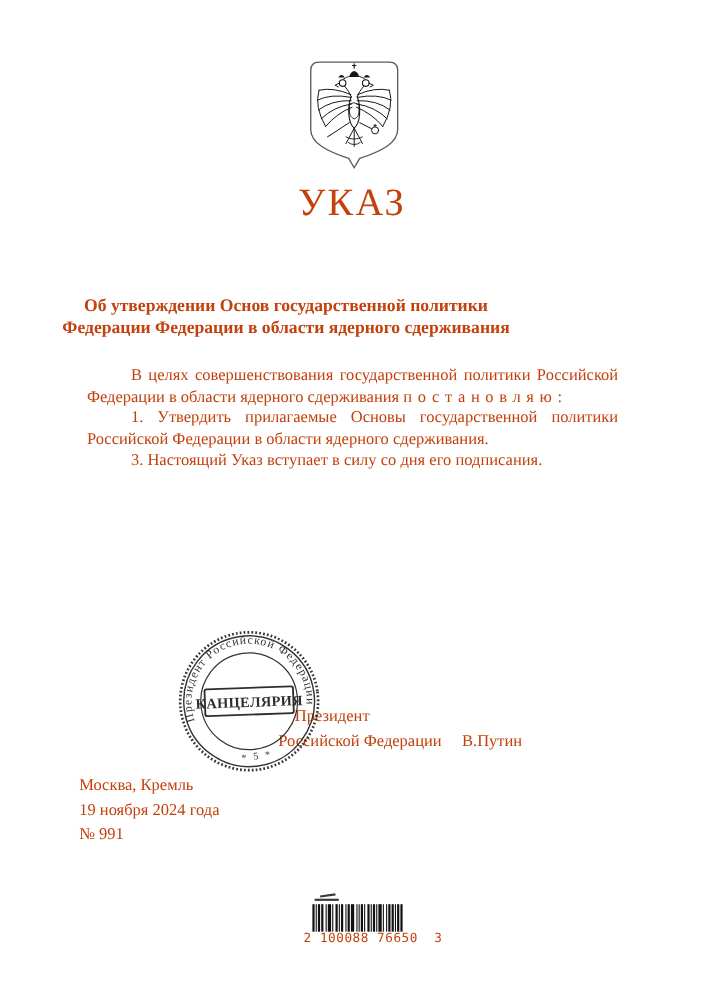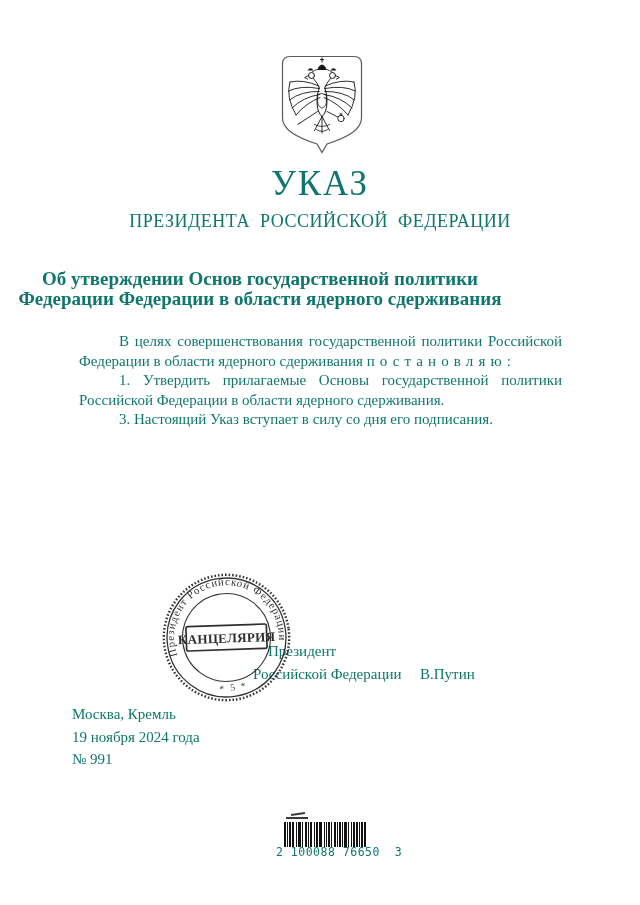--- a/index.html
+++ b/index.html
@@ -1,35 +1,35 @@
 <!DOCTYPE html>
 <html><head>
 <meta charset="utf-8">
 <style>
   html,body{margin:0;padding:0;background:#fff;}
   .page{
     position:relative;width:640px;height:905px;background:#ffffff;
-    font-family:"Liberation Serif","DejaVu Serif",serif;color:#0f766e;
+    font-family:"Liberation Serif","DejaVu Serif",serif;color:#c2410c;
     overflow:hidden;
   }
   .abs{position:absolute;}
   
   .emblem{left:281px;top:55px;width:82px;height:100px;}
   .ukaz{
     left:0;top:164px;width:640px;text-align:center;
     font-size:35px;letter-spacing:2px;font-weight:500;
   }
   .authority{
     left:0;top:211px;width:640px;text-align:center;
     font-size:18px;letter-spacing:.5px;word-spacing:5px;
   }
   
   .subject{
     left:0;top:269px;width:520px;text-align:center;
-    font-weight:bold;font-size:19px;line-height:20px;
+    font-weight:bold;font-size:16px;line-height:20px;
   }
   
   .body{
     left:79px;top:332px;width:483px;
     font-size:15px;line-height:19.6px;text-align:justify;
   }
   .body p{margin:0;text-indent:40px;}
   .spaced{letter-spacing:.34em;white-space:nowrap;}
   
   .stamp{left:161px;top:572px;width:131px;height:131px;opacity:.92;z-index:3;}
@@ -105,21 +105,20 @@
       <circle cx="60" cy="63.5" r="3.2" stroke-width=".9"></circle>
       <path d="M60 60.3 v-2.2 M58.8 59.2 h2.4" stroke-width=".8"></path>
       <path d="M46 56.5 L56.8 62" stroke-width=".9"></path>
 
       <path d="M41 61.5 L33.5 75.5 M41 61.5 L41 78 M41 61.5 L48.5 75.5" stroke-width=".9"></path>
       <path d="M33.5 69.5 Q41 73.5 48.5 69.5 M35.5 74.5 Q41 78.5 46.5 74.5" stroke-width=".8"></path>
     </g>
   </svg>
 
   <div class="abs ukaz">УКАЗ</div>
-  <div class="abs authority">ПРЕЗИДЕНТА РОССИЙСКОЙ ФЕДЕРАЦИИ</div>
 
   <div class="abs subject">
     <div>Об утверждении Основ государственной политики</div>
     <div>Федерации Федерации в области ядерного сдерживания</div>
   </div>
 
   <div class="abs body">
     <p><span>В целях совершенствования государственной политики Российской Федерации в области ядерного сдерживания</span> <span class="spaced">постановляю:</span></p>
     <p>1. Утвердить прилагаемые Основы государственной политики Российской Федерации в области ядерного сдерживания.</p>
     <p>3. Настоящий Указ вступает в силу со дня его подписания.</p>

